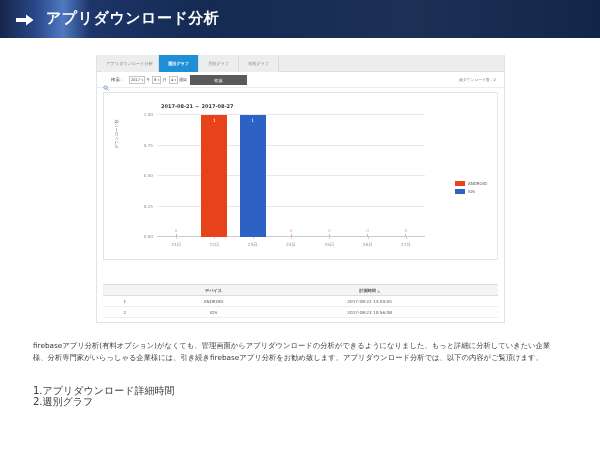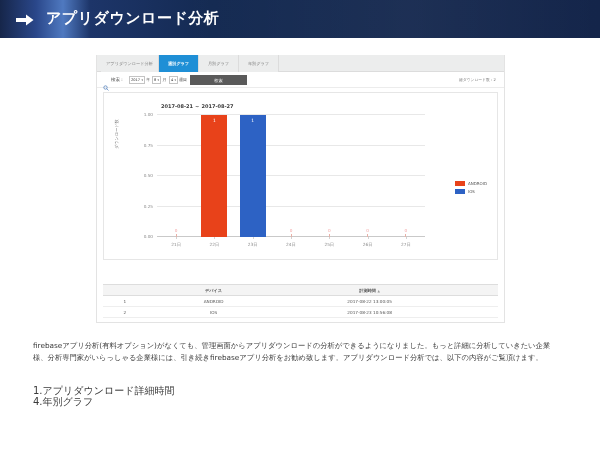--- a/index.html
+++ b/index.html
@@ -373,14 +373,14 @@
             <td class="c-pad"></td>
           </tr>
         </tbody>
     </table>
   </div>
 </div>
 
 <div class="copy">firebaseアプリ分析(有料オプション)がなくても、管理画面からアプリダウンロードの分析ができるようになりました。もっと詳細に分析していきたい企業様、分析専門家がいらっしゃる企業様には、引き続きfirebaseアプリ分析をお勧め致します。アプリダウンロード分析では、以下の内容がご覧頂けます。</div>
 <div class="list" id="feature-list">
     <div>1.アプリダウンロード詳細時間</div>
-    <div>4.年別グラフ</div>
+    <div>2.週別グラフ</div>
   </div>
 
 </body></html>

